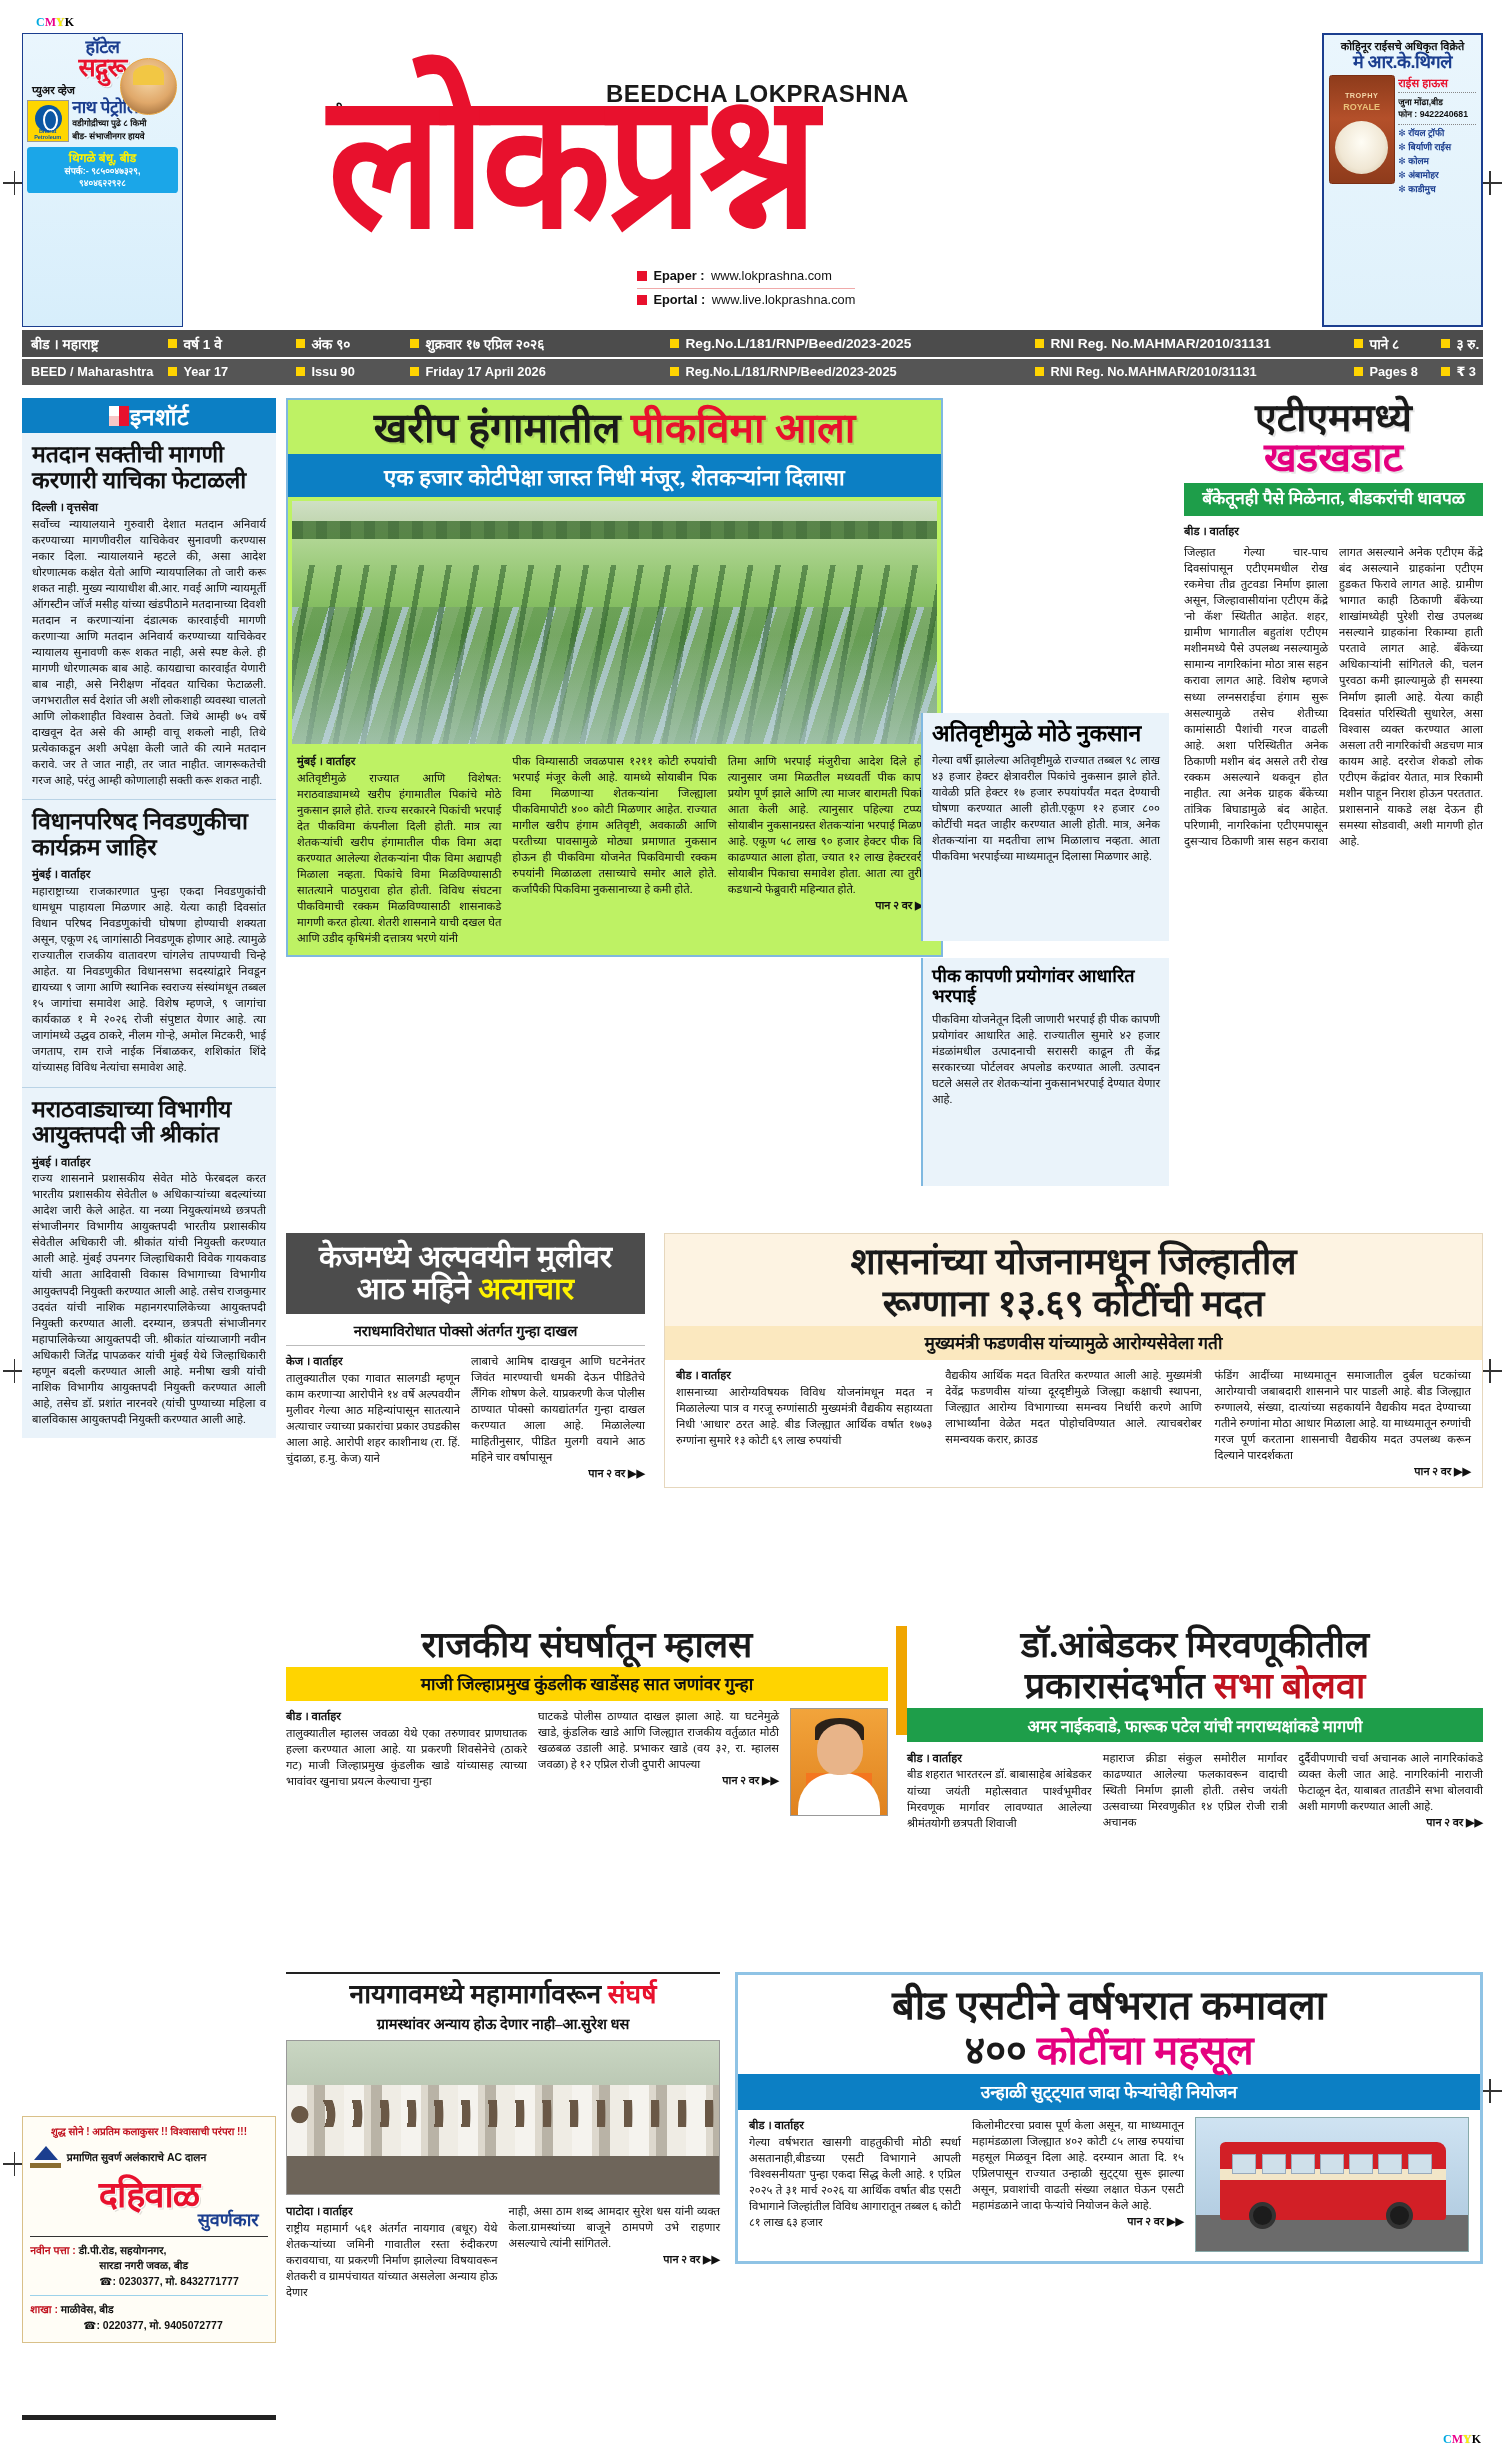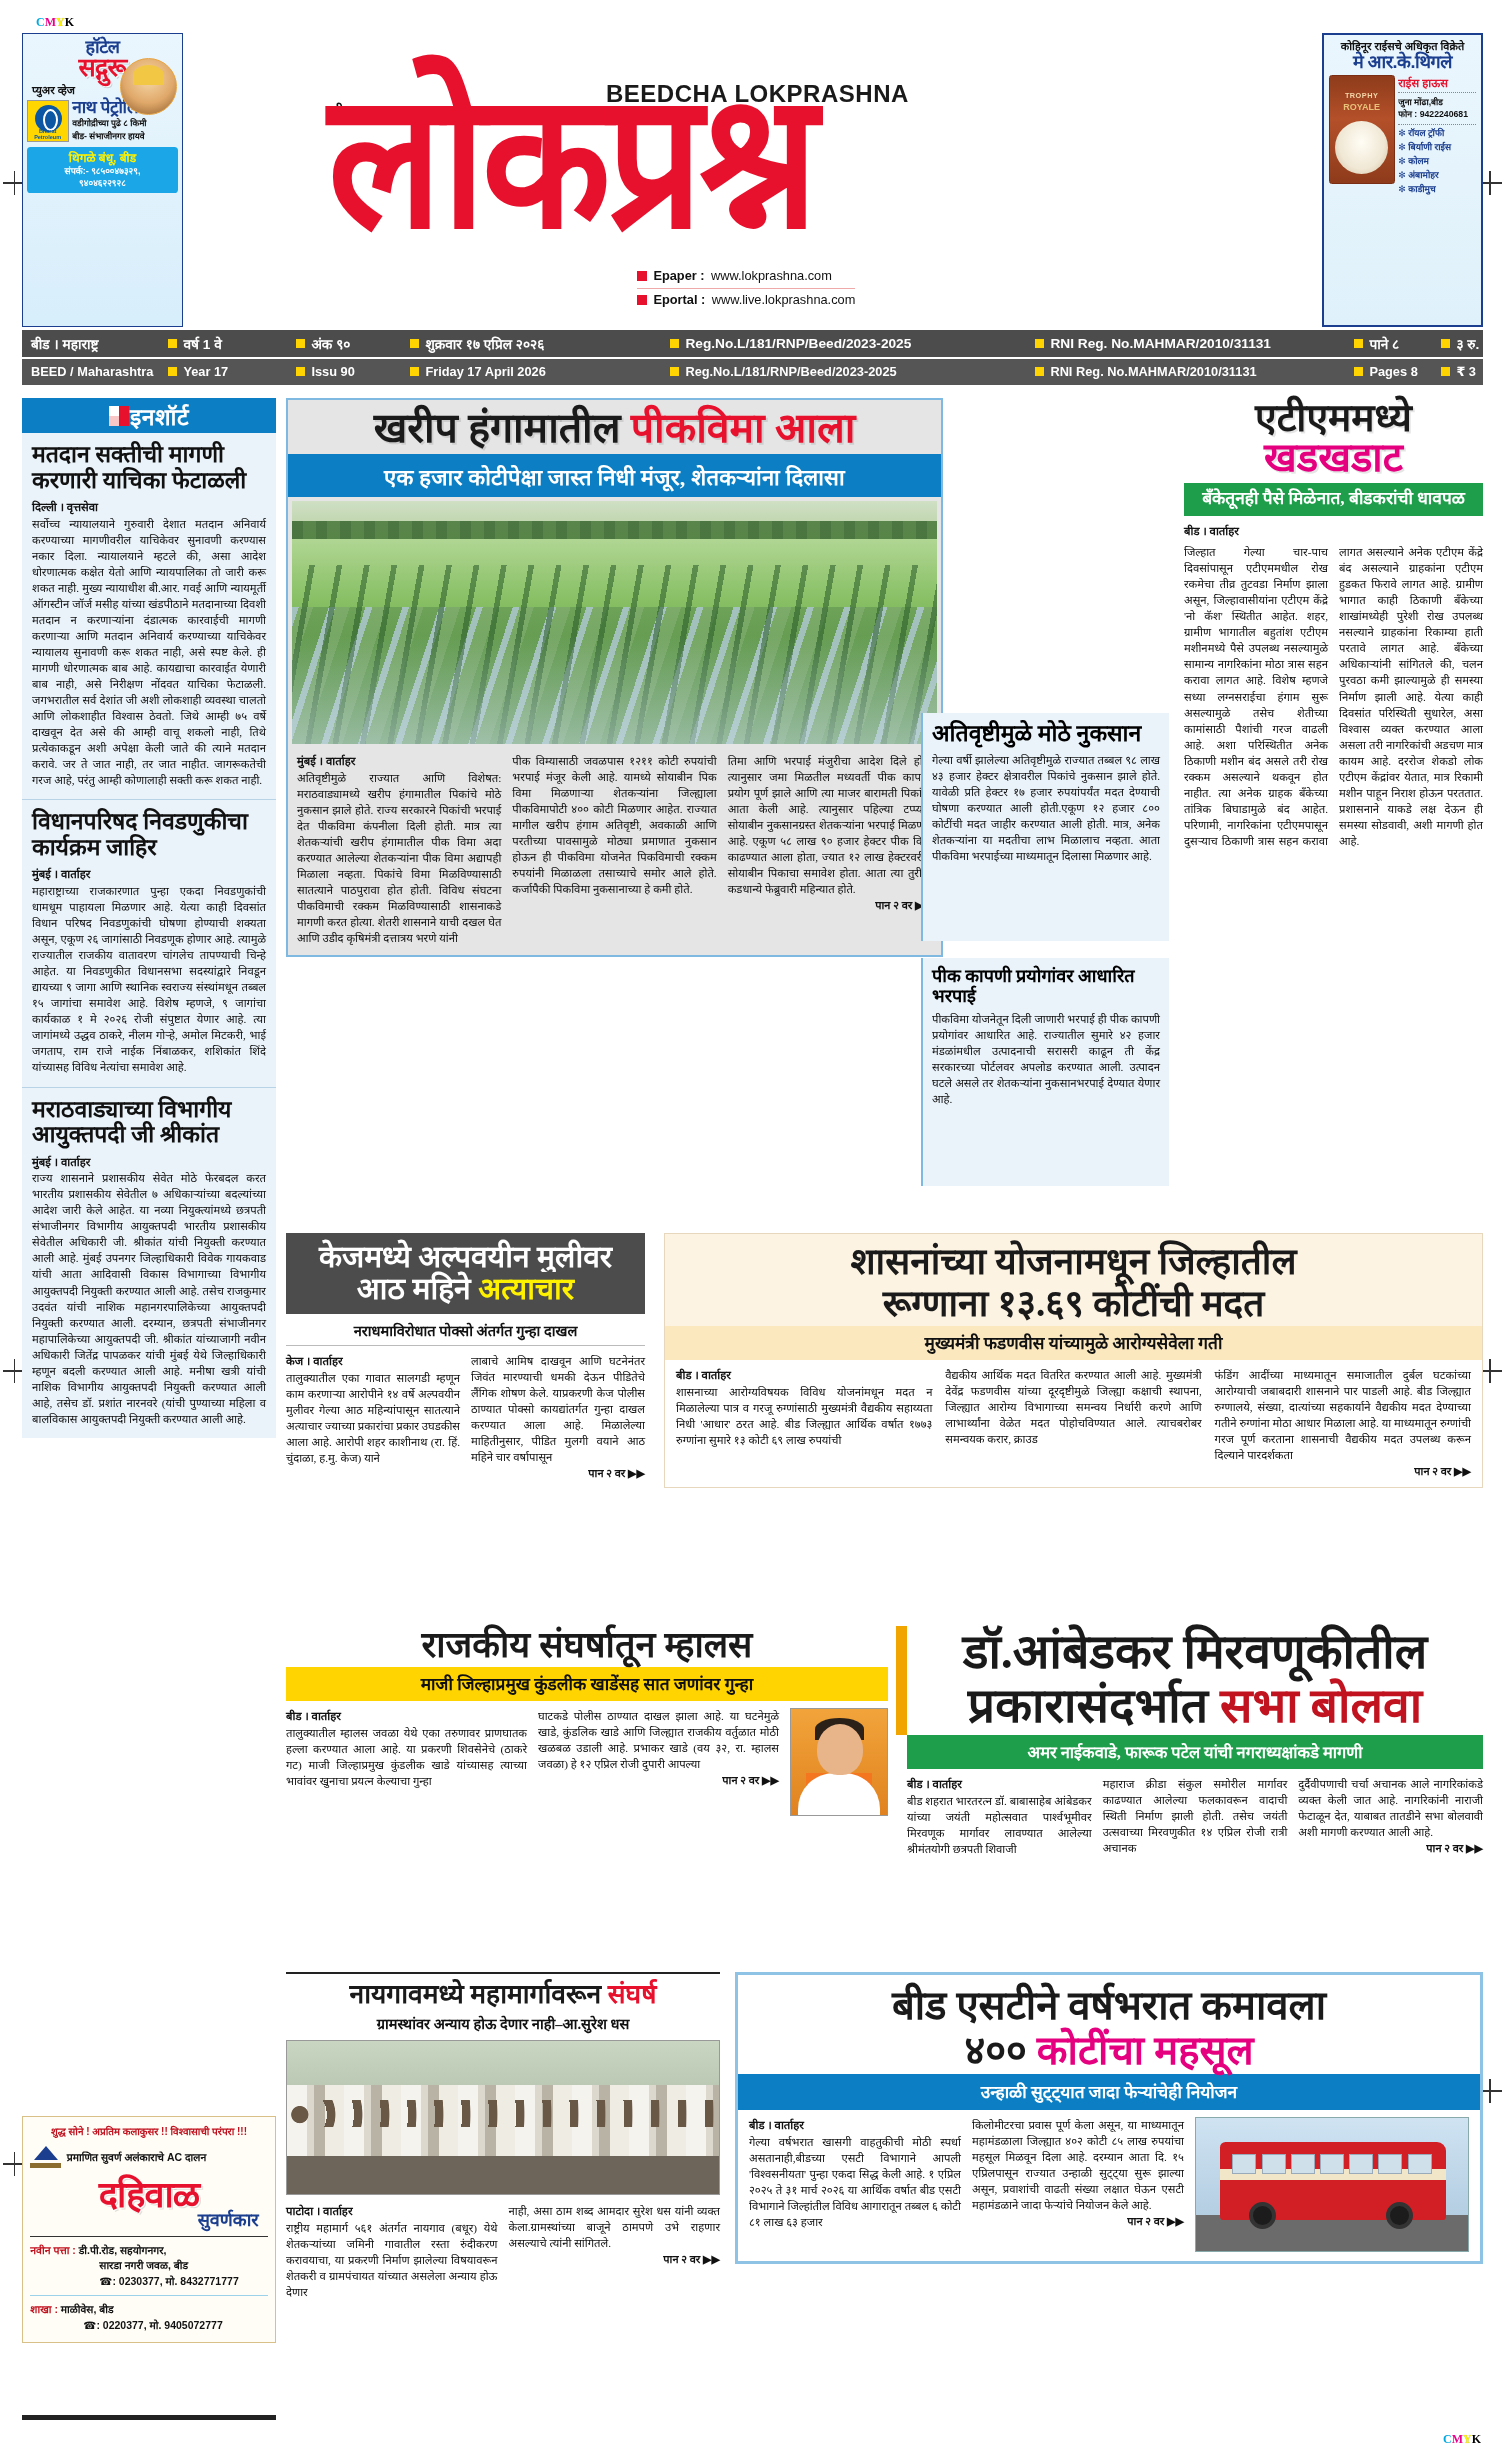--- a/index.html
+++ b/index.html
@@ -100,21 +100,21 @@
   .inshort-head .icon i{position:absolute;display:block;}
   .inshort-head .icon .a{left:0;top:0;width:10px;height:10px;background:#fff;}
   .inshort-head .icon .b{left:10px;top:0;width:10px;height:20px;background:#e8112d;}
   .inshort-head .icon .c{left:0;top:10px;width:10px;height:10px;background:#f7c6c6;}
   .inshort-head .txt{color:#fff;font-size:23px;font-weight:700;letter-spacing:0.5px;}
 
   .ls-block{background:#eaf3fa;padding:9px 10px 11px;border-bottom:1.8px solid #b9d3e6;}
   .ls-h{font-family:"Liberation Serif",serif;font-size:23px;font-weight:700;line-height:1.12;color:#111;margin-bottom:5.5px;}
 
   
-  .lead{position:absolute;left:286px;top:398px;width:657px;border:2.7px solid #7fb8e0;background:#e5e5e5;}
+  .lead{position:absolute;left:286px;top:398px;width:657px;border:2.7px solid #7fb8e0;background:#bef264;}
   .lead-h1{padding:7.3px 9px 3.6px;text-align:center;}
   .lead-h1 .t{font-family:"Liberation Serif",serif;font-weight:700;font-size:41px;line-height:1.06;color:#1a1a1a;
      text-shadow:1.8px 1.8px 0 rgba(0,0,0,.10);}
   .lead-h1 .t .red{color:#e8112d;}
   .lead-sub{background:#0c7fc4;color:#fff;text-align:center;font-family:"Liberation Serif",serif;
      font-weight:700;font-size:22px;padding:6.4px 5.5px;letter-spacing:0.2px;}
   .lead-photo{height:243px;margin:3.6px;position:relative;overflow:hidden;
      background:linear-gradient(#cfe6b8 0%, #b6d99a 12%, #8cc269 38%, #6fae50 60%, #5c9a42 100%);}
   .lead-photo .sky{position:absolute;left:0;right:0;top:0;height:31px;background:linear-gradient(#cfe0c4,#bcd2a9);}
   .lead-photo .treeline{position:absolute;left:0;right:0;top:20px;height:18px;background:repeating-linear-gradient(90deg,#3f6b35 0 11px,#4e7c3f 11px 24px);opacity:.9;}
@@ -163,21 +163,21 @@
   .b3-cols{display:flex;gap:11px;padding-top:7.3px;}
   .b3-cols .c{flex:1;}
   .politician{width:98px;height:108px;border:0.9px solid #999;background:linear-gradient(#f2a43b,#e0821f);position:relative;overflow:hidden;flex:none;}
   .politician .face{position:absolute;left:25.5px;top:14.6px;width:46px;height:51px;border-radius:50% 50% 45% 45%;background:#e8b489;}
   .politician .hair{position:absolute;left:24px;top:9px;width:49px;height:22px;border-radius:50% 50% 0 0;background:#2b2118;}
   .politician .body{position:absolute;left:7.3px;bottom:0;right:7.3px;height:42px;border-radius:36px 36px 0 0;background:#fff;}
   .politician .scarf{position:absolute;left:14.6px;bottom:0;width:22px;height:42px;background:#f4761f;}
   .politician .scarf2{position:absolute;right:14.6px;bottom:0;width:22px;height:42px;background:#f4761f;}
 
   .b3-right{position:absolute;left:907px;top:1622px;width:576px;}
-  .b3r-h{font-family:"Liberation Serif",serif;font-weight:700;font-size:48px;line-height:1.1;color:#1a1a1a;text-align:center;padding:3.6px 0 1.8px;}
+  .b3r-h{font-family:"Liberation Serif",serif;font-weight:700;font-size:36px;line-height:1.1;color:#1a1a1a;text-align:center;padding:3.6px 0 1.8px;}
   .b3r-h .red{color:#c1121f;}
   .b3r-sub{background:#1e9e4a;color:#fff;text-align:center;font-family:"Liberation Serif",serif;font-weight:700;font-size:16.4px;padding:5.5px;}
   .b3r-cols{display:flex;gap:11px;padding-top:7.3px;}
   .b3r-cols .c{flex:1;}
   .orange-tab{position:absolute;left:-11px;top:3.6px;width:11px;height:109px;background:#f0a500;}
 
   
   .b4-left{position:absolute;left:286px;top:1972px;width:434px;border-top:2.7px solid #222;padding-top:5.5px;}
   .b4-h{font-family:"Liberation Serif",serif;font-weight:700;font-size:26.4px;line-height:1.1;text-align:center;color:#1a1a1a;}
   .b4-h .red{color:#e8112d;}

